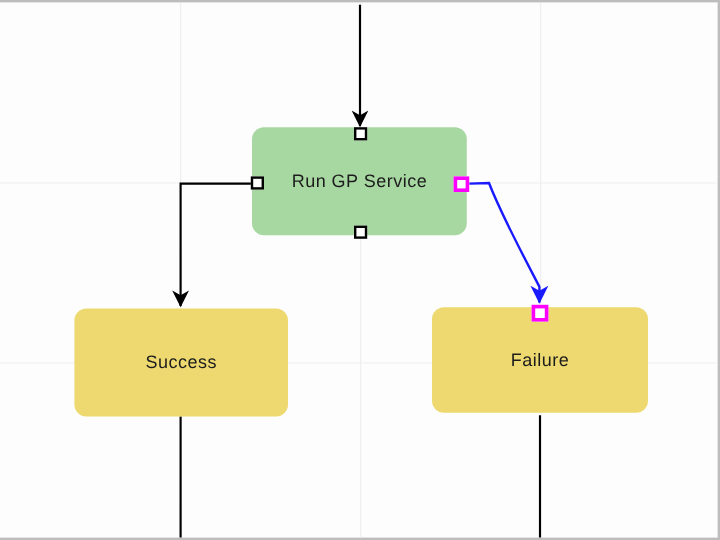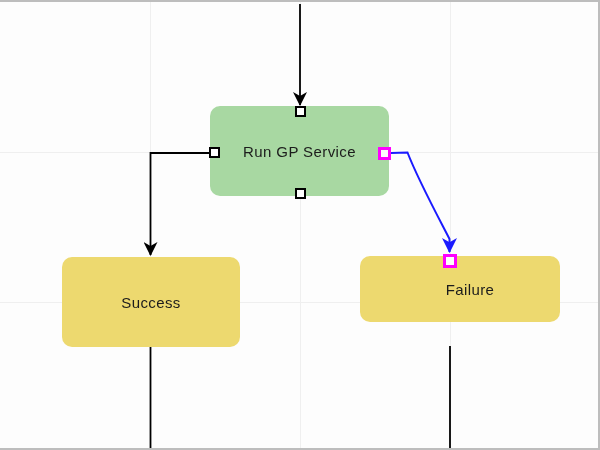--- a/index.html
+++ b/index.html
@@ -50,22 +50,22 @@
   .node-label {
     font-size: 15px;
     letter-spacing: 0.4px;
     color: var(--label-text, #1c1c1c);
     white-space: nowrap;
   }
   #node-run-gp-service { left: 210px; top: 104px; width: 179px; height: 90px;
     background: var(--node-green, #a8d8a2); }
   #node-success { left: 62px; top: 255px; width: 178px; height: 90px;
     background: var(--node-yellow, #edd96f); }
-  #node-failure { left: 360px; top: 254px; width: 180px; height: 66px;
-    background: var(--node-yellow, #edd96f); padding-left: 20px; }
+  #node-failure { left: 360px; top: 254px; width: 180px; height: 88px;
+    background: var(--node-yellow, #edd96f); }
 
   .port {
     position: absolute;
     box-sizing: border-box;
     background: var(--port-fill, #fff);
   }
   .port-default { border: 2px solid var(--port-border, #000); width: 11px; height: 11px; }
   .port-selected { border: 3px solid var(--selection-magenta, #f0f); }
 
   #port-gp-top    { left: 295px; top: 104px; }

